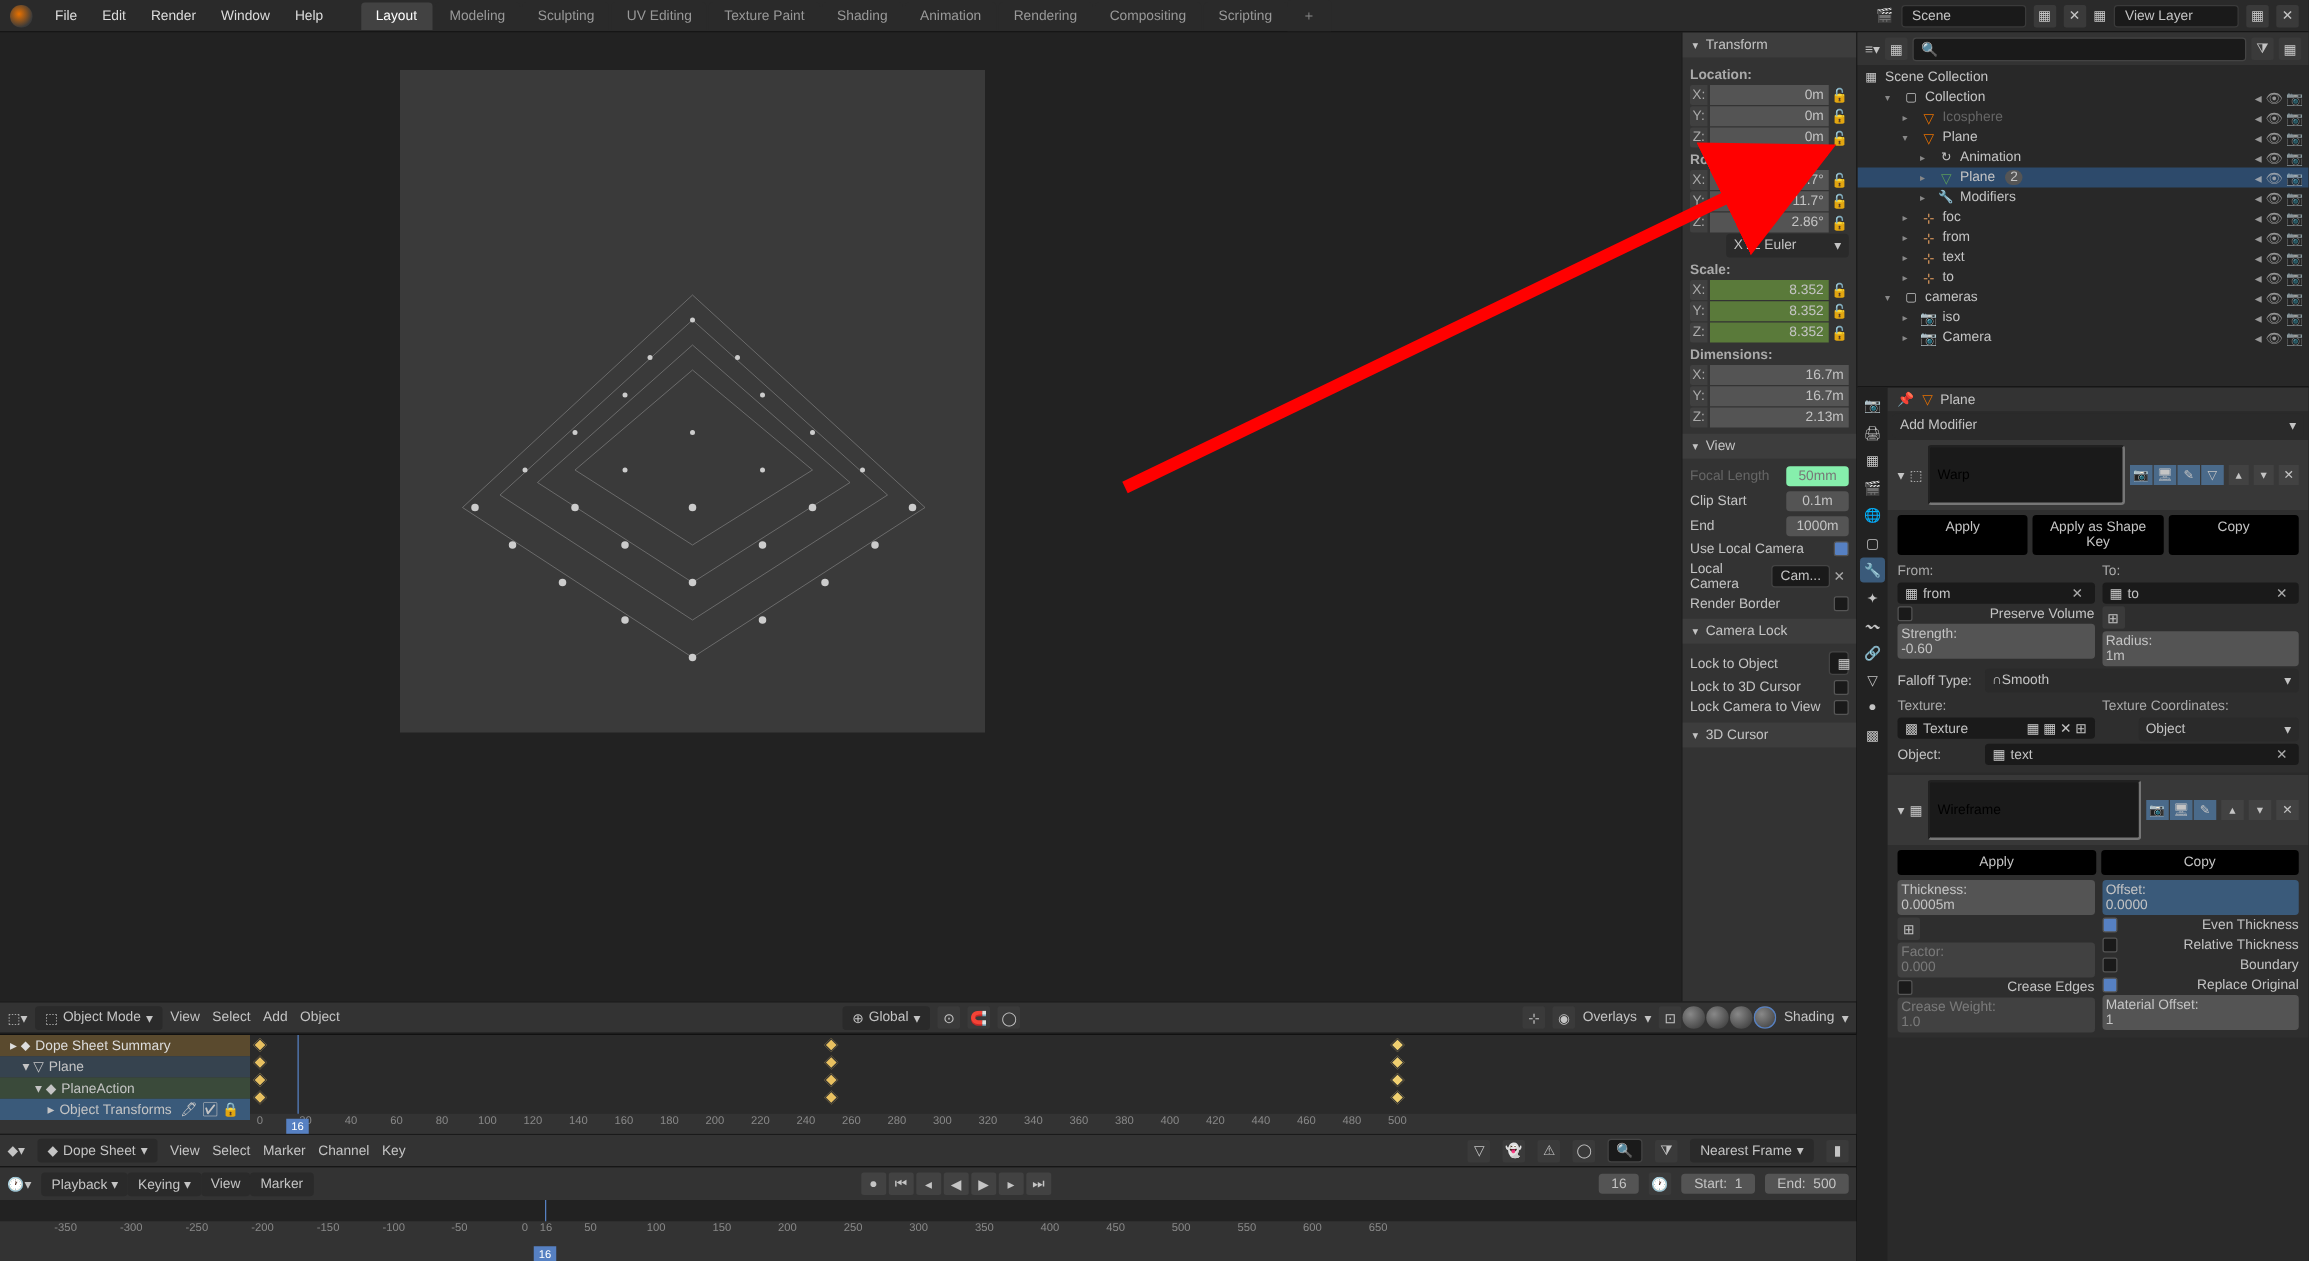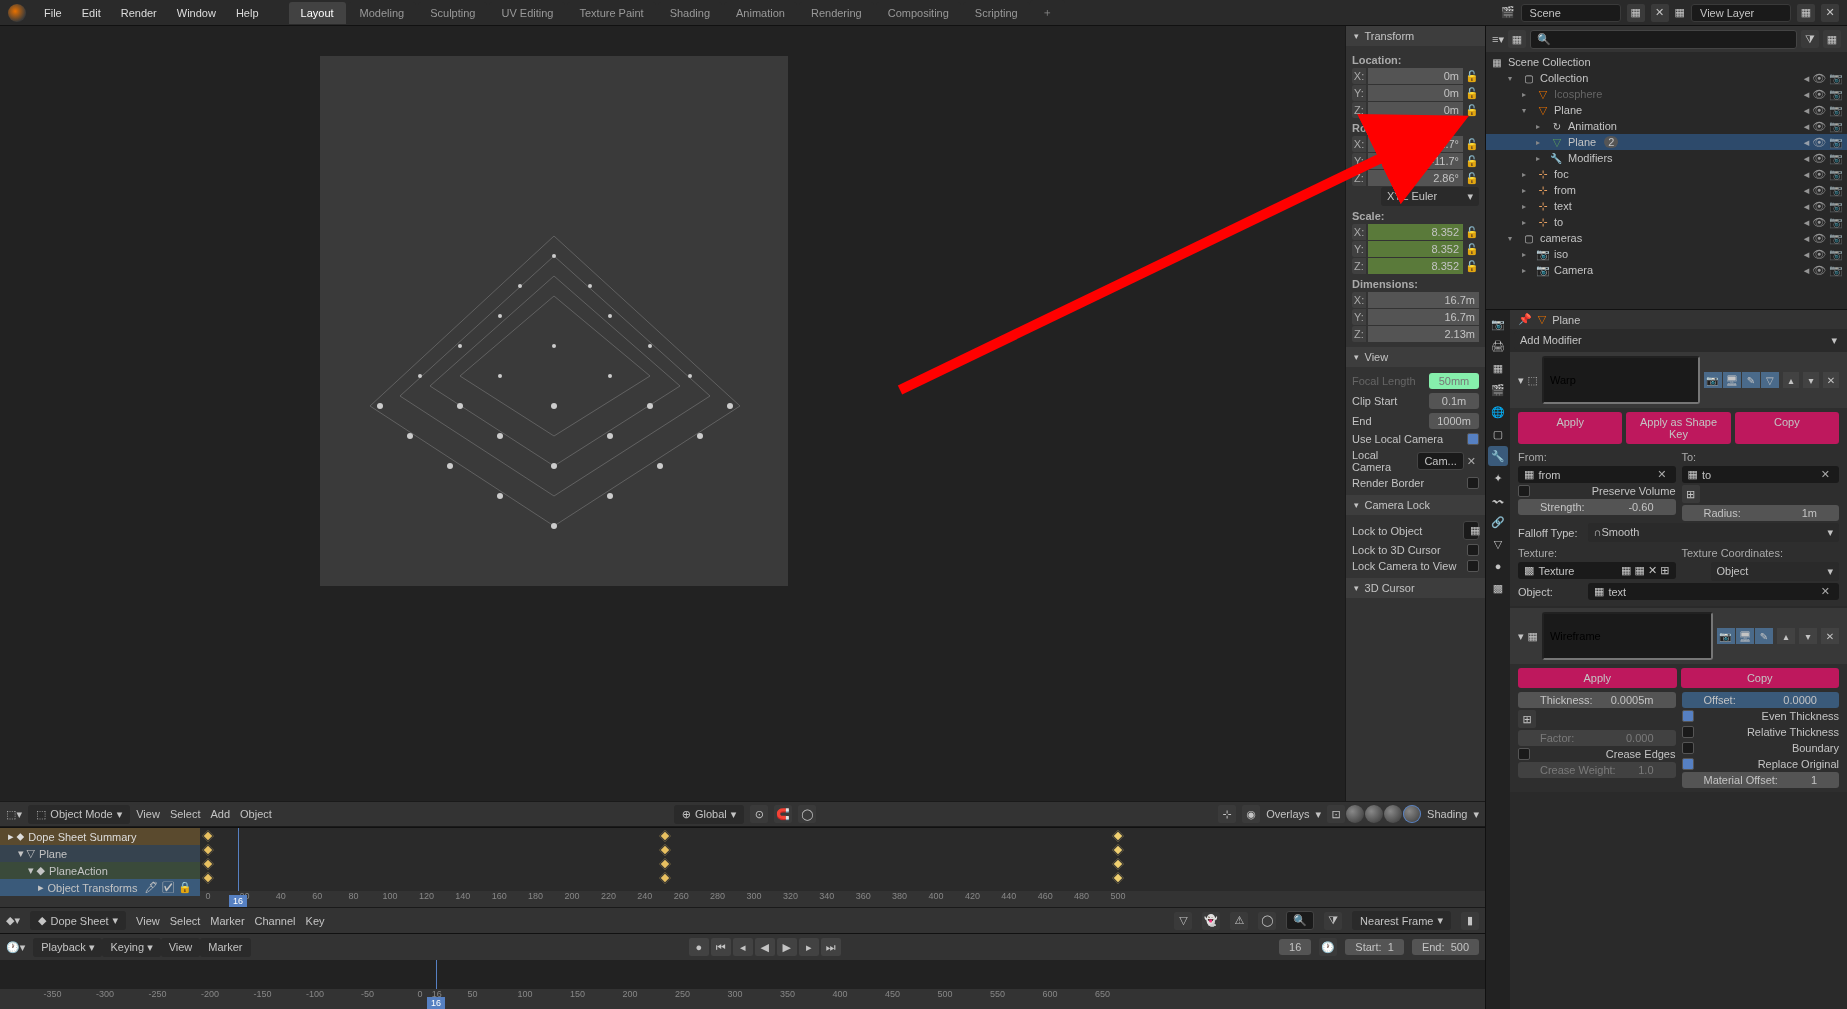--- a/index.html
+++ b/index.html
@@ -69,21 +69,21 @@
 .ds-header { height: 26px; background: #333; border-top: 1px solid #1a1a1a; display: flex; align-items: center; padding: 0 6px; gap: 10px; }
 
 
 .timeline { height: 76px; background: #2a2a2a; border-top: 1px solid #111; display: flex; flex-direction: column; }
 .tl-header { height: 26px; background: #333; display: flex; align-items: center; padding: 0 6px; gap: 8px; }
 .tl-header .spacer { flex: 1; }
 .play-controls { display: flex; gap: 2px; }
 .play-btn { width: 20px; height: 18px; background: #424242; border-radius: 2px; display: flex; align-items: center; justify-content: center; cursor: pointer; }
 .frame-field { background: #545454; padding: 2px 10px; border-radius: 3px; }
 .tl-body { flex: 1; position: relative; background: #222; }
-.tl-ruler { position: absolute; bottom: 0; left: 0; right: 0; height: 20px; background: #333; }
+.tl-ruler { position: absolute; bottom: 0; left: 0; right: 0; height: 32px; background: #333; }
 
 
 .outliner { height: 284px; background: #282828; border-bottom: 1px solid #111; display: flex; flex-direction: column; }
 .outliner-header { height: 26px; background: #333; display: flex; align-items: center; padding: 0 6px; gap: 4px; }
 .search-box { flex: 1; background: #1a1a1a; border: 1px solid #444; border-radius: 3px; padding: 2px 6px; display: flex; align-items: center; gap: 4px; }
 .tree { flex: 1; overflow-y: auto; padding: 2px 0; }
 .tree-row { display: flex; align-items: center; padding: 1px 4px; gap: 4px; font-size: 11px; }
 .tree-row.selected { background: #2d4a6b; }
 .tree-row .indent { display: inline-block; }
 .tree-icons-right { margin-left: auto; display: flex; gap: 3px; opacity: 0.7; }
@@ -102,26 +102,26 @@
 .prop-tab.active { background: #3a5a7a; }
 .prop-content { flex: 1; overflow-y: auto; padding: 0; }
 .prop-section-header { background: #333; padding: 3px 8px; display: flex; align-items: center; gap: 6px; }
 .mod-header { background: #383838; padding: 4px 8px; display: flex; align-items: center; gap: 4px; margin-top: 2px; }
 .mod-name-field { background: #1a1a1a; padding: 16px 6px; border-radius: 3px; flex: 1; }
 .mod-icons { display: flex; gap: 1px; }
 .mod-icon-btn { width: 18px; height: 16px; background: #424242; display: flex; align-items: center; justify-content: center; font-size: 10px; }
 .mod-icon-btn.active { background: #4a6a8a; }
 .mod-body { padding: 4px 8px; background: #2e2e2e; }
 .btn-row { display: flex; gap: 4px; margin-bottom: 4px; }
-.btn { flex: 1; background: #be185d; padding: 4px; text-align: center; border-radius: 3px; cursor: pointer; }
+.btn { flex: 1; background: #000000; padding: 4px; text-align: center; border-radius: 3px; cursor: pointer; }
 .two-col { display: flex; gap: 6px; }
 .two-col > div { flex: 1; }
 .mod-label { color: #aaa; margin: 3px 0; }
 .mod-field { background: #1a1a1a; padding: 2px 6px; border-radius: 3px; display: flex; align-items: center; gap: 4px; }
-.mod-numfield { background: #545454; padding: 2px 22px; border-radius: 3px; display: flex; justify-content: space-between; }
+.mod-numfield { background: #545454; padding: 2px 3px; border-radius: 3px; display: flex; justify-content: space-between; flex-direction: column; }
 .mod-numfield.blue { background: #3a5a7a; }
 .x-btn { color: #aaa; cursor: pointer; padding: 0 3px; }
 
 svg.arrow-annotation { position: absolute; pointer-events: none; z-index: 1000; }
 </style>
 </head>
 <body>
 
 <div class="topbar">
   <div class="logo"></div>

